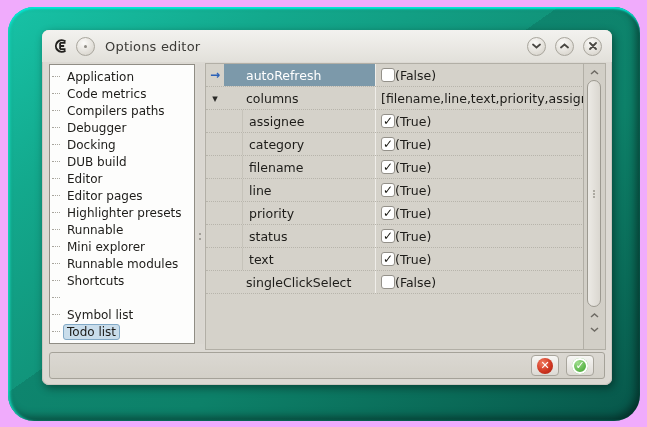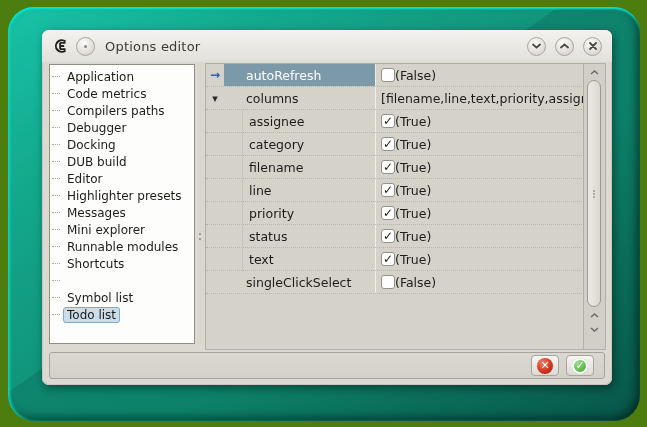--- a/index.html
+++ b/index.html
@@ -1,16 +1,16 @@
 <!DOCTYPE html>
 <html><head>
 <meta charset="utf-8">
 <style>
   html,body{margin:0;padding:0;background:#000;}
-  .stage{position:relative;width:647px;height:427px;background:#4d7c0f;overflow:hidden;
+  .stage{position:relative;width:647px;height:427px;background:#f0abfc;overflow:hidden;
          font-family:"DejaVu Sans","Liberation Sans",sans-serif;}
   
   .frame{position:absolute;left:8px;top:7px;right:7px;bottom:6px;border-radius:26px;
          background:linear-gradient(145deg,#17c2a6 0%,#13a98d 22%,#11957b 45%,#0e856e 0,#0d8169 62%,#0a6b58 82%,#07564a 100%);
          box-shadow:inset 0 3px 2px -1px #00ead8, inset 3px 0 3px -1px #14d6bc,
                     inset -4px -4px 8px rgba(0,0,0,.45);}
   
   .window{position:absolute;left:42px;top:30px;width:570px;height:355px;border-radius:7px;
           background:#dcd9d3;box-shadow:2px 3px 8px rgba(0,10,8,.45), inset 0 0 0 1px #c9c6bf;}
   .titlebar{position:absolute;left:0;top:0;right:0;height:32px;border-radius:7px 7px 0 0;
@@ -136,25 +136,29 @@
       <div class="side-item">
           <span class="tree-line"></span>
           <span class="side-label">DUB build</span>
         </div>
       <div class="side-item">
           <span class="tree-line"></span>
           <span class="side-label">Editor</span>
         </div>
       <div class="side-item">
           <span class="tree-line"></span>
+          <span class="side-label">Editor pages</span>
+        </div>
+      <div class="side-item">
+          <span class="tree-line"></span>
           <span class="side-label">Highlighter presets</span>
         </div>
       <div class="side-item">
           <span class="tree-line"></span>
-          <span class="side-label">Messages</span>
+          <span class="side-label">Runnable</span>
         </div>
       <div class="side-item">
           <span class="tree-line"></span>
           <span class="side-label">Mini explorer</span>
         </div>
       <div class="side-item">
           <span class="tree-line"></span>
           <span class="side-label">Runnable modules</span>
         </div>
       <div class="side-item">

